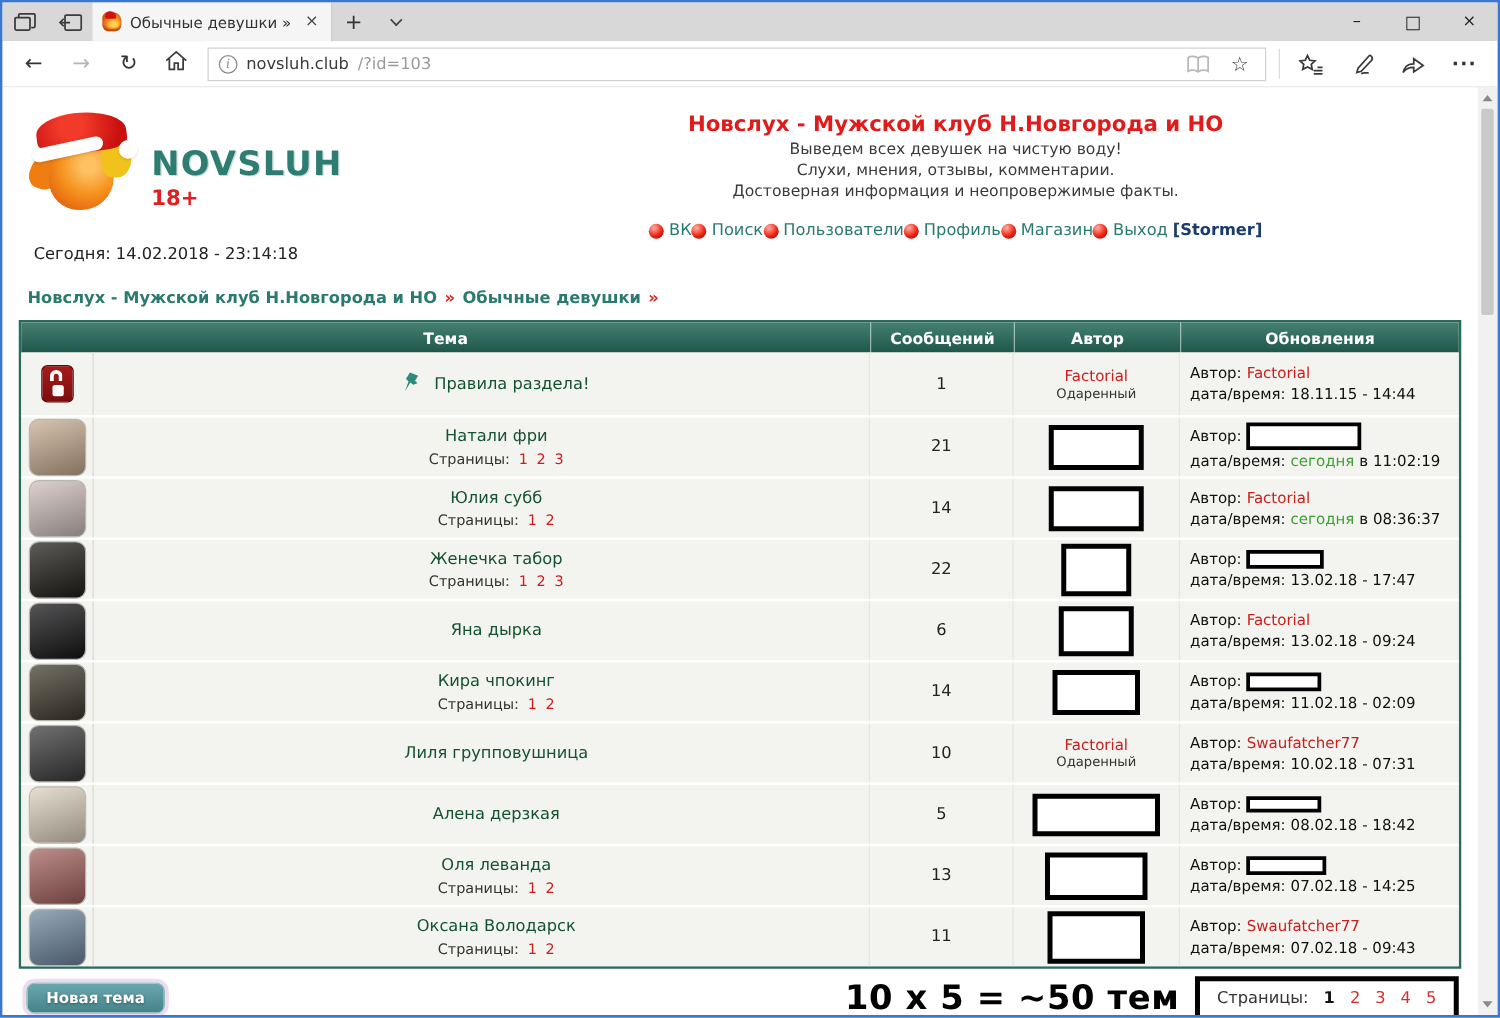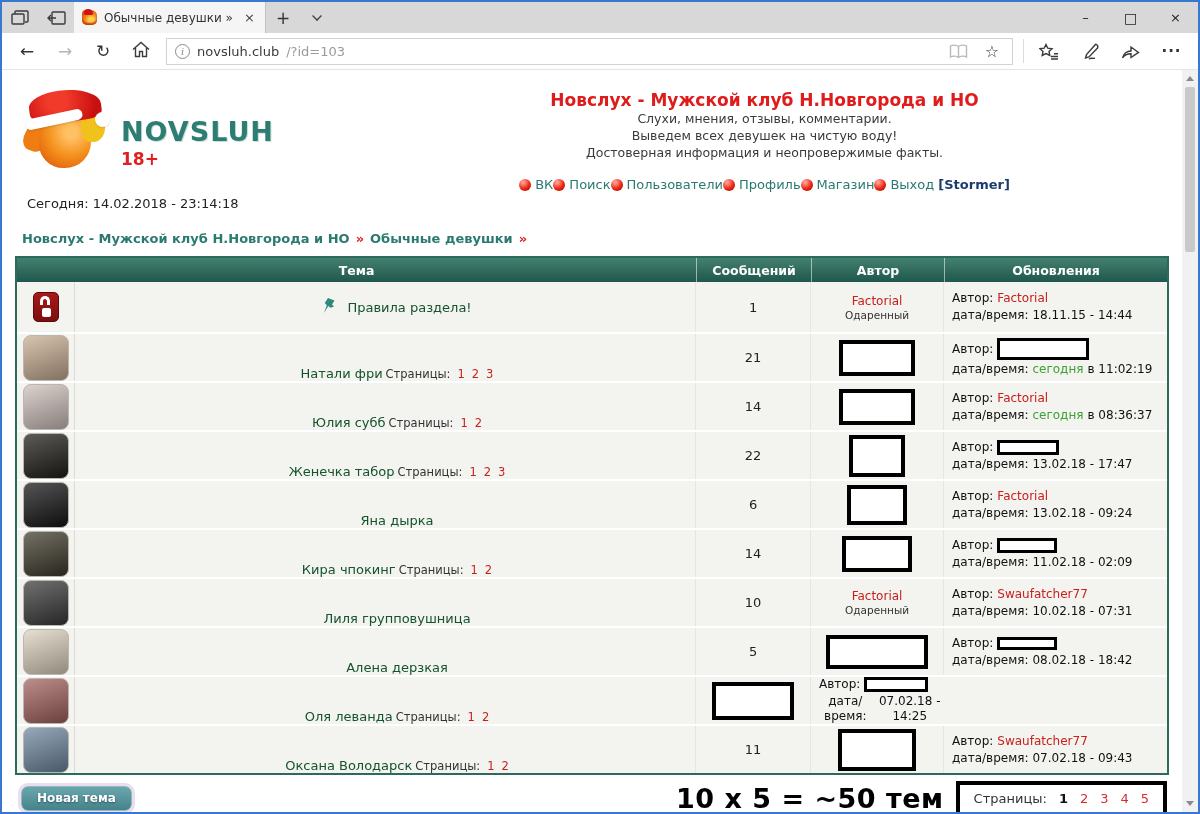--- a/index.html
+++ b/index.html
@@ -78,21 +78,21 @@
 
   
   .ftable{ margin-top:4px; border:2px solid #2a6b5e; }
   .thead{ display:grid; grid-template-columns:58px 1fr 115px 133px 223px; height:24px; background:linear-gradient(#44806f,#1f574c); }
   .th{ color:#fff; font-size:12.5px; font-weight:bold; display:flex; align-items:center; justify-content:center; border-left:1px solid #ffffff88; }
   .th.first{ grid-column:1 / span 2; border-left:none; }
   .trow{ display:grid; grid-template-columns:58px 1fr 115px 133px 223px; height:49px; background:#f3f3ef; border-top:2px solid #fff; }
   .trow.pinned{ height:50px; border-top:none; }
   .cell{ display:flex; align-items:center; }
   .c-av{ justify-content:center; border-right:1px solid #dcdad3; }
-  .c-topic{ flex-direction:row; align-items:flex-end; justify-content:center; padding-left:24px; gap:3px; border-right:1px solid #e7e5df; }
+  .c-topic{ flex-direction:column; align-items:center; justify-content:center; padding-left:24px; gap:3px; border-right:1px solid #e7e5df; }
   .c-topic.row-pinned{ flex-direction:row; align-items:center; gap:10px; }
   .c-msg{ justify-content:center; border-right:1px solid #e7e5df; font-size:13px; color:#222; }
   .c-auth{ flex-direction:column; justify-content:center; align-items:center; gap:1px; border-right:1px solid #e7e5df; }
   .c-upd{ flex-direction:column; align-items:flex-start; justify-content:center; padding-left:8px; gap:2px;text-align:center; }
   .avatar{ width:46px; height:46px; border-radius:8px; border:1px solid #b9b7b0; }
   .lock{ width:26px; height:30px; background:linear-gradient(#a81a1a,#7c0e0e); border:1px solid #5c0909; border-radius:5px; position:relative; }
   .lock .shackle{ position:absolute; top:3px; left:6px; width:10px; height:9px; border:3px solid #fff; border-bottom:none; border-radius:7px 7px 0 0; }
   .lock .lbody{ position:absolute; top:15px; left:8px; width:9px; height:9px; background:#fff; border-radius:2px; }
   .topic-title{ color:#14532d; font-weight:normal; font-size:13px; cursor:pointer; }
   .pages{ font-size:11.5px; color:#333; display:flex; gap:7px; align-items:center;}
@@ -211,22 +211,22 @@
             </div>
             <div class="logo-text-wrap">
               <div class="logo-text">NOVSLUH</div>
               <div class="logo-age">18+</div>
             </div>
           </div>
           <div class="today">Сегодня: 14.02.2018 - 23:14:18</div>
         </div>
         <div class="head-zone">
           <div class="site-title">Новслух - Мужской клуб Н.Новгорода и НО</div>
+          <div class="tagline">Выведем всех девушек на чистую воду!</div>
           <div class="tagline">Слухи, мнения, отзывы, комментарии.</div>
-          <div class="tagline">Выведем всех девушек на чистую воду!</div>
           <div class="tagline">Достоверная информация и неопровержимые факты.</div>
           <div class="navrow">
               <div class="nav-item">
                 <span class="ball"></span>
                 <span class="nav-label">ВК</span>
               </div>
               <div class="nav-item">
                 <span class="ball"></span>
                 <span class="nav-label">Поиск</span>
               </div>
@@ -481,20 +481,21 @@
                 <div class="avatar" style="background: linear-gradient(160deg, rgba(255, 255, 255, 0.28), rgba(0, 0, 0, 0.35)), rgb(164, 98, 94);"></div>
               </div>
               <div class="cell c-topic">
                 <span class="topic-title">Оля леванда</span>
                 <div class="pages">
                   <span>Страницы:</span>
                   <span class="page-link">1</span>
                   <span class="page-link">2</span>
                 </div>
               </div>
+              <div class="cell c-msg">13</div>
               <div class="cell c-auth">
                 <div class="redact" style="width: 82px; height: 38px;"></div>
               </div>
               <div class="cell c-upd">
                 <div class="upd-line">
                   <span class="upd-label">Автор:</span>
                   <span class="redact-inline" style="width: 64px; height: 15px;"></span>
                 </div>
                 <div class="upd-line">
                   <span class="upd-label">дата/время:</span>

